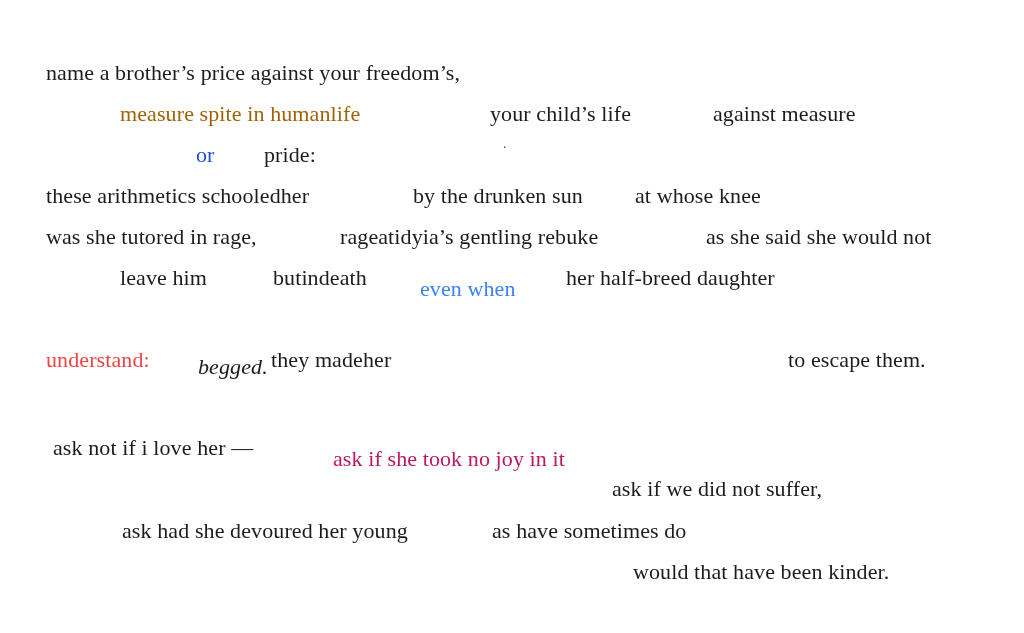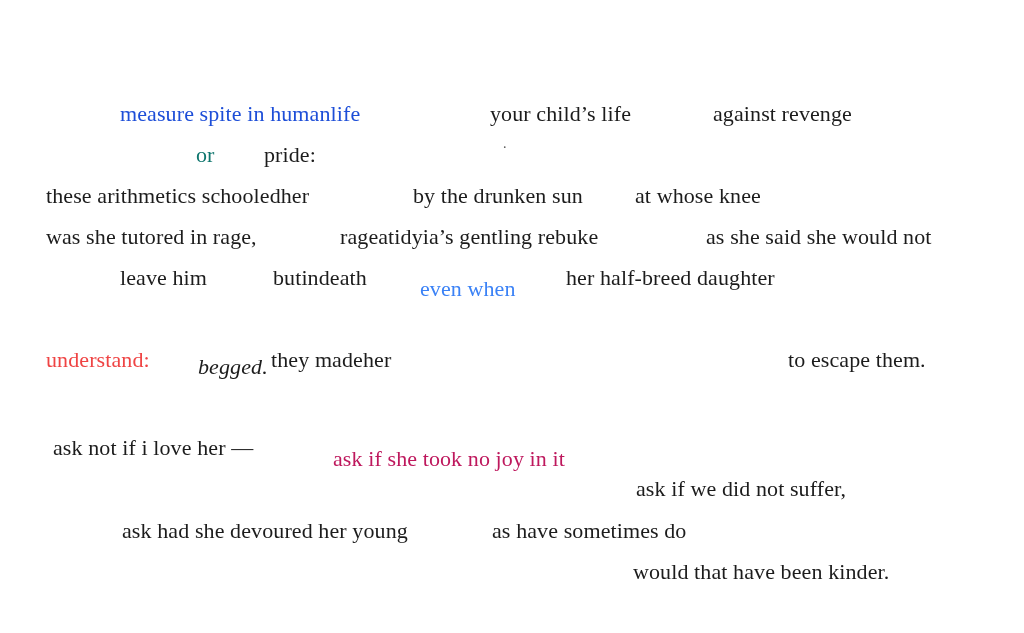--- a/index.html
+++ b/index.html
@@ -37,38 +37,39 @@
     line-height: 14px;
     color: #555555;
     white-space: pre;
   }
 </style>
 </head>
 <body>
 
 <div class="poem-page" style="background: rgb(255, 255, 255);">
   <span class="stray" style="left: 503px; top: 137px;">.</span>
-    <span class="seg" style="left: 120px; top: 103px; color: #1d4ed8;">measure spite in humanlife</span>
+<span class="seg" style="left: 46px; top: 62px; color: rgb(28, 28, 28);">name a brother’s price against your freedom’s,</span>
+    <span class="seg" style="left: 120px; top: 103px; color: #a16207;">measure spite in humanlife</span>
     <span class="seg" style="left: 490px; top: 103px; color: rgb(28, 28, 28);">your child’s life</span>
-    <span class="seg" style="left: 713px; top: 103px; color: rgb(28, 28, 28);">against revenge</span>
-    <span class="seg" style="left: 196px; top: 144px; color: #0f766e; text-align: right;">or</span>
+    <span class="seg" style="left: 713px; top: 103px; color: rgb(28, 28, 28);">against measure</span>
+    <span class="seg" style="left: 196px; top: 144px; color: #1d4ed8; text-align: right;">or</span>
     <span class="seg" style="left: 264px; top: 144px; color: rgb(28, 28, 28);">pride:</span>
     <span class="seg" style="left: 46px; top: 185px; color: rgb(28, 28, 28);">these arithmetics schooledher</span>
     <span class="seg" style="left: 413px; top: 185px; color: rgb(28, 28, 28);">by the drunken sun</span>
     <span class="seg" style="left: 635px; top: 185px; color: rgb(28, 28, 28);">at whose knee</span>
     <span class="seg" style="left: 340px; top: 226px; color: rgb(28, 28, 28);">rageatidyia’s gentling rebuke</span>
     <span class="seg" style="left: 46px; top: 226px; color: rgb(28, 28, 28);">was she tutored in rage,</span>
     <span class="seg" style="left: 706px; top: 226px; color: rgb(28, 28, 28);">as she said she would not</span>
     <span class="seg" style="left: 120px; top: 267px; color: rgb(28, 28, 28);">leave him</span>
     <span class="seg" style="left: 273px; top: 267px; color: rgb(28, 28, 28);">butindeath</span>
     <span class="seg" style="left: 420px; top: 278px; color: #3b82f6;">even when</span>
     <span class="seg" style="left: 566px; top: 267px; color: rgb(28, 28, 28);">her half-breed daughter</span>
     <span class="seg italic" style="left: 198px; top: 308px; color: rgb(28, 28, 28);">begged.</span>
     <span class="seg" style="left: 46px; top: 349px; color: #ef4444; text-align: center;">understand:</span>
     <span class="seg" style="left: 271px; top: 349px; color: rgb(28, 28, 28);">they madeher</span>
     <span class="seg" style="left: 788px; top: 349px; color: rgb(28, 28, 28);">to escape them.</span>
     <span class="seg" style="left: 53px; top: 437px; color: rgb(28, 28, 28);">ask not if i love her —</span>
     <span class="seg" style="left: 333px; top: 448px; color: #be185d;">ask if she took no joy in it</span>
-    <span class="seg" style="left: 636px; top: 478px; color: rgb(28, 28, 28); font-family: Liberation Serif, serif;">ask if we did not suffer,</span>
+    <span class="seg" style="left: 612px; top: 478px; color: rgb(28, 28, 28); font-family: Liberation Serif, serif;">ask if we did not suffer,</span>
     <span class="seg" style="left: 122px; top: 520px; color: rgb(28, 28, 28);">ask had she devoured her young</span>
     <span class="seg" style="left: 492px; top: 520px; color: rgb(28, 28, 28);">as have sometimes do</span>
     <span class="seg" style="left: 633px; top: 561px; color: rgb(28, 28, 28);">would that have been kinder.</span>
   </div>
 
 </body></html>

